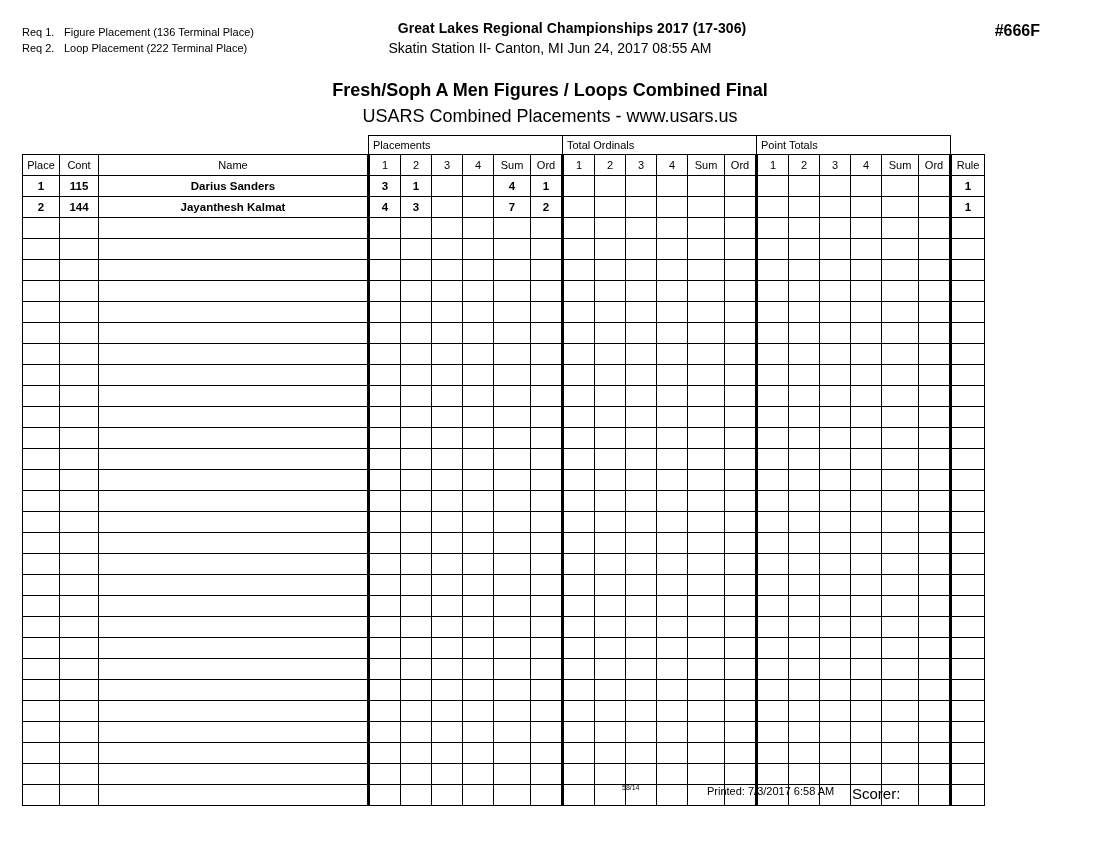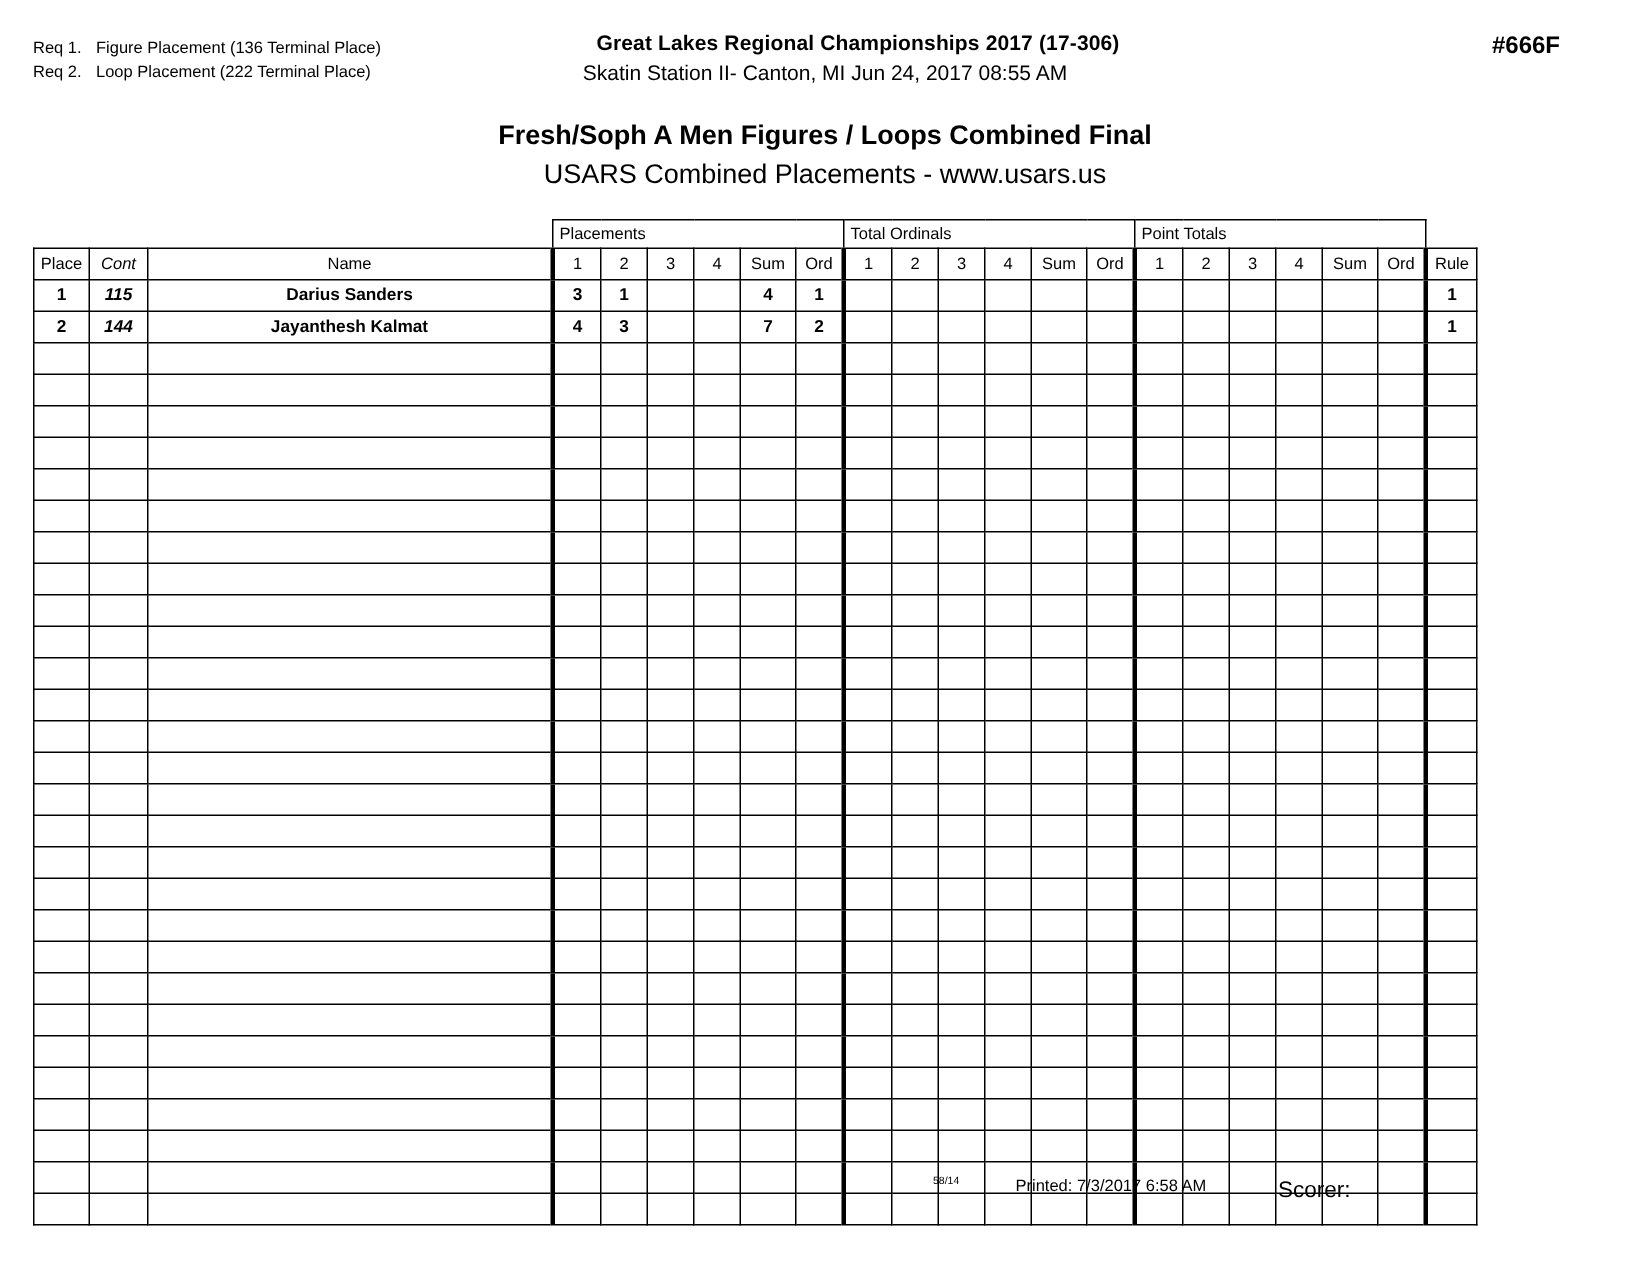--- a/index.html
+++ b/index.html
@@ -64,21 +64,21 @@
     right: 60px;
     top: 22px;
     font-size: 16px;
     font-weight: bold;
   }
 
   
   .grid {
     position: absolute;
     left: 22px;
-    top: 146px;
+    top: 135px;
     border-collapse: collapse;
     table-layout: fixed;
     font-size: 11px;
     padding-left: 42px;
   }
   .grid td, .grid th {
     border: 1px solid #000;
     padding: 0;
     height: 20px;
     vertical-align: middle;
@@ -96,21 +96,21 @@
     border-top: 1px solid #000 !important;
     border-left: 1px solid #000 !important;
     border-right: 1px solid #000 !important;
     padding-left: 4px !important;
     text-align: left !important;
   }
   .grp-blank { border: none !important; }
 
   .hdr td { height: 20px; margin-left: 46px; }
   .c-place { width: 36px; }
-  .c-cont  { width: 38px; font-style: italic; }
+  .c-cont  { width: 38px; }
   .c-name  { width: 268px; text-align: left; }
   .c-num   { width: 30px; }
   .c-sum   { width: 36px; }
   .c-ord   { width: 30px; }
   .c-rule  { width: 32px; }
 
   .name-cell { text-align: left; padding-left: 5px; }
 
   .thick-left { border-left: 3px solid #000 !important; }
   .thick-right { border-right: 3px solid #000 !important; }
@@ -128,21 +128,21 @@
     font-size: 11px;
   }
   .footer-code {
     position: absolute;
     left: 600px;
     top: 3px;
     font-size: 7px;
   }
   .footer-printed {
     position: absolute;
-    left: 611px;
+    left: 641px;
     top: 4px;
     font-size: 11px;
     padding-left: 44px;
   }
   .footer-scorer {
     position: absolute;
     left: 830px;
     top: 4px;
     font-size: 15px;
   }

